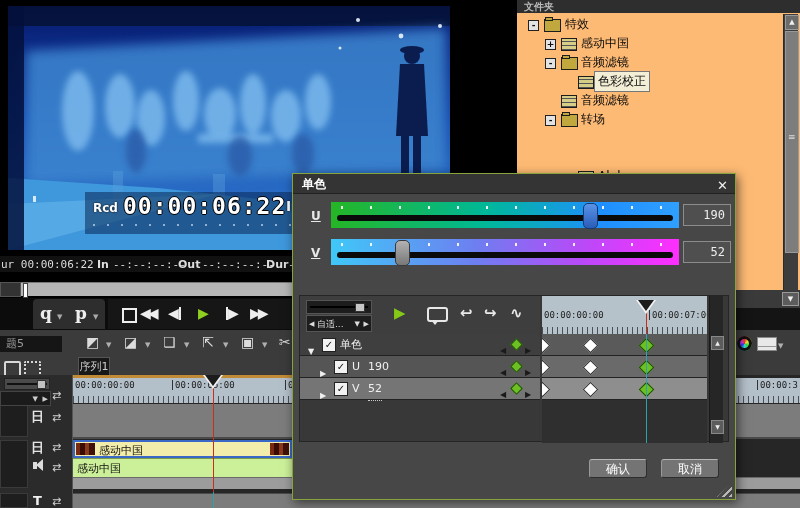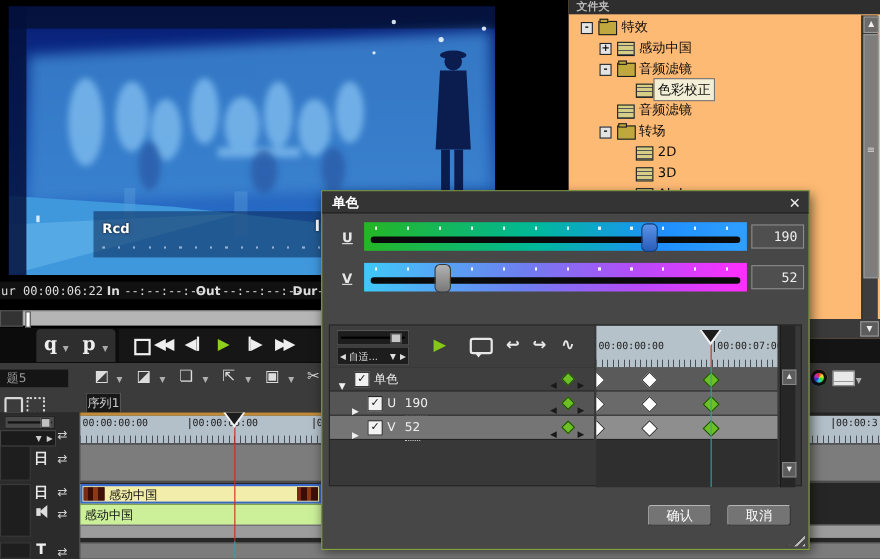--- a/index.html
+++ b/index.html
@@ -228,20 +228,21 @@
         <circle cx="350" cy="14" r="2"></circle>
           <circle cx="393" cy="30" r="2.4"></circle>
         <circle cx="432" cy="20" r="2"></circle>
           <circle cx="332" cy="42" r="1.5"></circle>
       </g>
       <rect x="0" y="0" width="16" height="244" fill="#04103c" opacity=".85"></rect>
     </svg>
     <div class="abs cursor-dot"></div>
     <div class="abs tc-overlay">
       <span class="abs tc-rcd">Rcd</span>
+      <span class="abs tc-time">00:00:06:22</span>
       <span class="abs tc-pause">II</span>
       <div class="abs tc-ticks"></div>
     </div>
   </div>
   <div class="abs status-bar">
     <span class="mono" style="left:1px">ur 00:00:06:22</span>
     <span style="left:97px;font-weight:bold">In</span>
     <span class="mono" style="left:113px">--:--:--:--</span>
     <span style="left:178px;font-weight:bold">Out</span>
     <span class="mono" style="left:202px">--:--:--:--</span>
@@ -292,28 +293,20 @@
     <span class="fp-label fp-sel-bg" style="left:78px">色彩校正</span>
   </div>
   <div class="fp-row" style="top:91px">
     <span class="fp-bin" style="left:44px"></span>
     <span class="fp-label" style="left:64px">音频滤镜</span>
   </div>
   <div class="fp-row" style="top:110px">
     <span class="fp-exp" style="left:28px">-</span>
     <span class="fp-folder" style="left:44px"></span>
     <span class="fp-label" style="left:64px">转场</span>
-  </div>
-  <div class="fp-row" style="top:129px">
-    <span class="fp-bin" style="left:61px"></span>
-    <span class="fp-label" style="left:81px">2D</span>
-  </div>
-  <div class="fp-row" style="top:148px">
-    <span class="fp-bin" style="left:61px"></span>
-    <span class="fp-label" style="left:81px">3D</span>
   </div>
   <div class="fp-row" style="top:167px">
     <span class="fp-bin" style="left:61px"></span>
     <span class="fp-label" style="left:81px">Alpha</span>
   </div>
   <div class="fp-row" style="top:186px">
     <span class="fp-exp" style="left:45px">+</span>
     <span class="fp-bin" style="left:61px"></span>
     <span class="fp-label" style="left:81px">GPU</span>
   </div>

